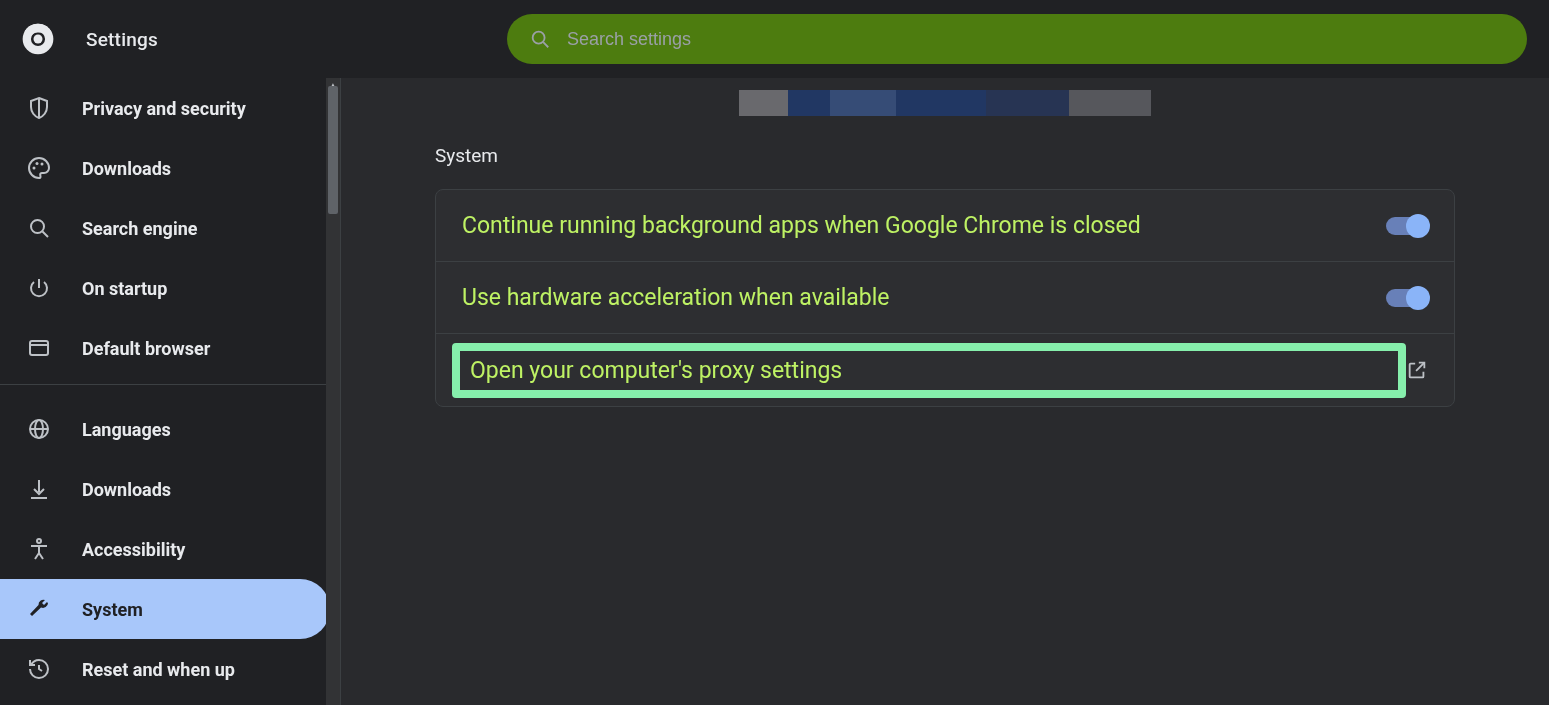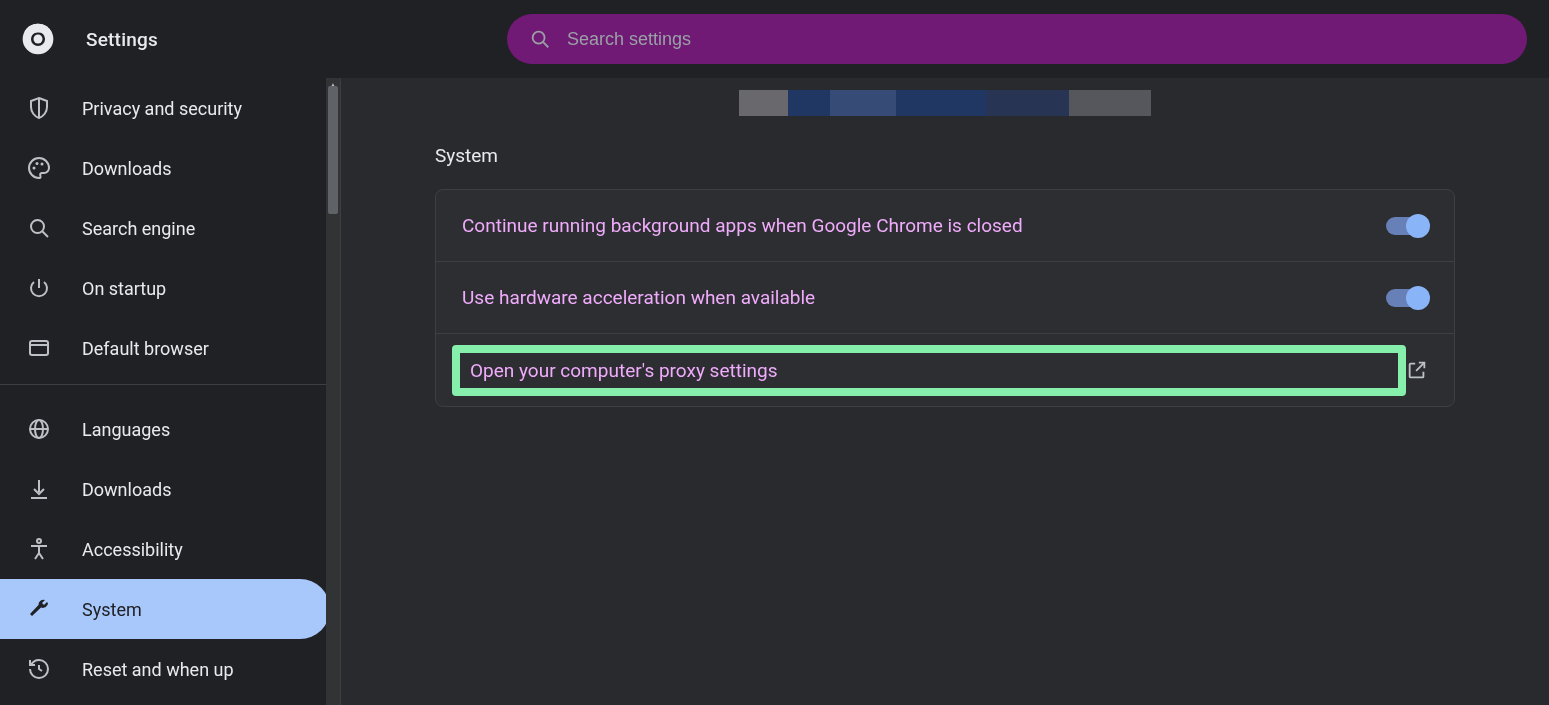--- a/index.html
+++ b/index.html
@@ -15,21 +15,21 @@
     background: #202124;
   }
   .chrome-logo { width: 32px; height: 32px; display: flex; align-items:center; justify-content:center; }
   .chrome-logo svg { width: 32px; height: 32px; }
   .header-title { font-size: 19px; font-weight: 500; margin-left: 32px; letter-spacing: 0.2px; }
   .search-wrap {
     margin-left: auto;
     margin-right: 22px;
     flex: 0 0 1020px;
     height: 50px;
-    background: #701a75;
+    background: #4d7c0f;
     border-radius: 26px;
     display: flex;
     align-items: center;
     padding: 0 22px;
   }
   .search-icon { width: 22px; height: 22px; display:flex; align-items:center; justify-content:center; color:#9aa0a6; }
   .search-input {
     flex: 1;
     background: transparent;
     border: none;
@@ -83,21 +83,21 @@
   }
   .nav-item .icon {
     width: 26px; height: 26px; color:#bdc1c6;
     display:flex; align-items:center; justify-content:center;
     flex-shrink: 0;
   }
   .nav-item .icon svg { width: 24px; height: 24px; }
   .nav-item .label {
     margin-left: 30px;
     font-size: 18px;
-    font-weight: 400;
+    font-weight: 700;
     color: #e8eaed;
   }
   .nav-sep {
     height: 1px;
     background: #3c4043;
     margin: 6px 0 14px 0;
   }
   .nav-item.active {
     background: #a8c7fa;
     border-radius: 0 32px 32px 0;
@@ -147,21 +147,21 @@
     border: 1px solid #3c4043;
   }
   .row {
     display: flex;
     align-items: center;
     padding: 0 26px;
     height: 72px;
     border-bottom: 1px solid #3c4043;
   }
   .row:last-child { border-bottom: none; }
-  .row .row-label { font-size: 19px; color: #f0abfc; flex: 1; }
+  .row .row-label { font-size: 23px; color: #bef264; flex: 1; }
   .row.highlighted .row-label {
     display: inline-block;
     padding: 6px 10px;
     margin-left: -10px;
     border: 8px solid #86efac;
     border-radius: 4px;
   }
 
   
   .toggle {

